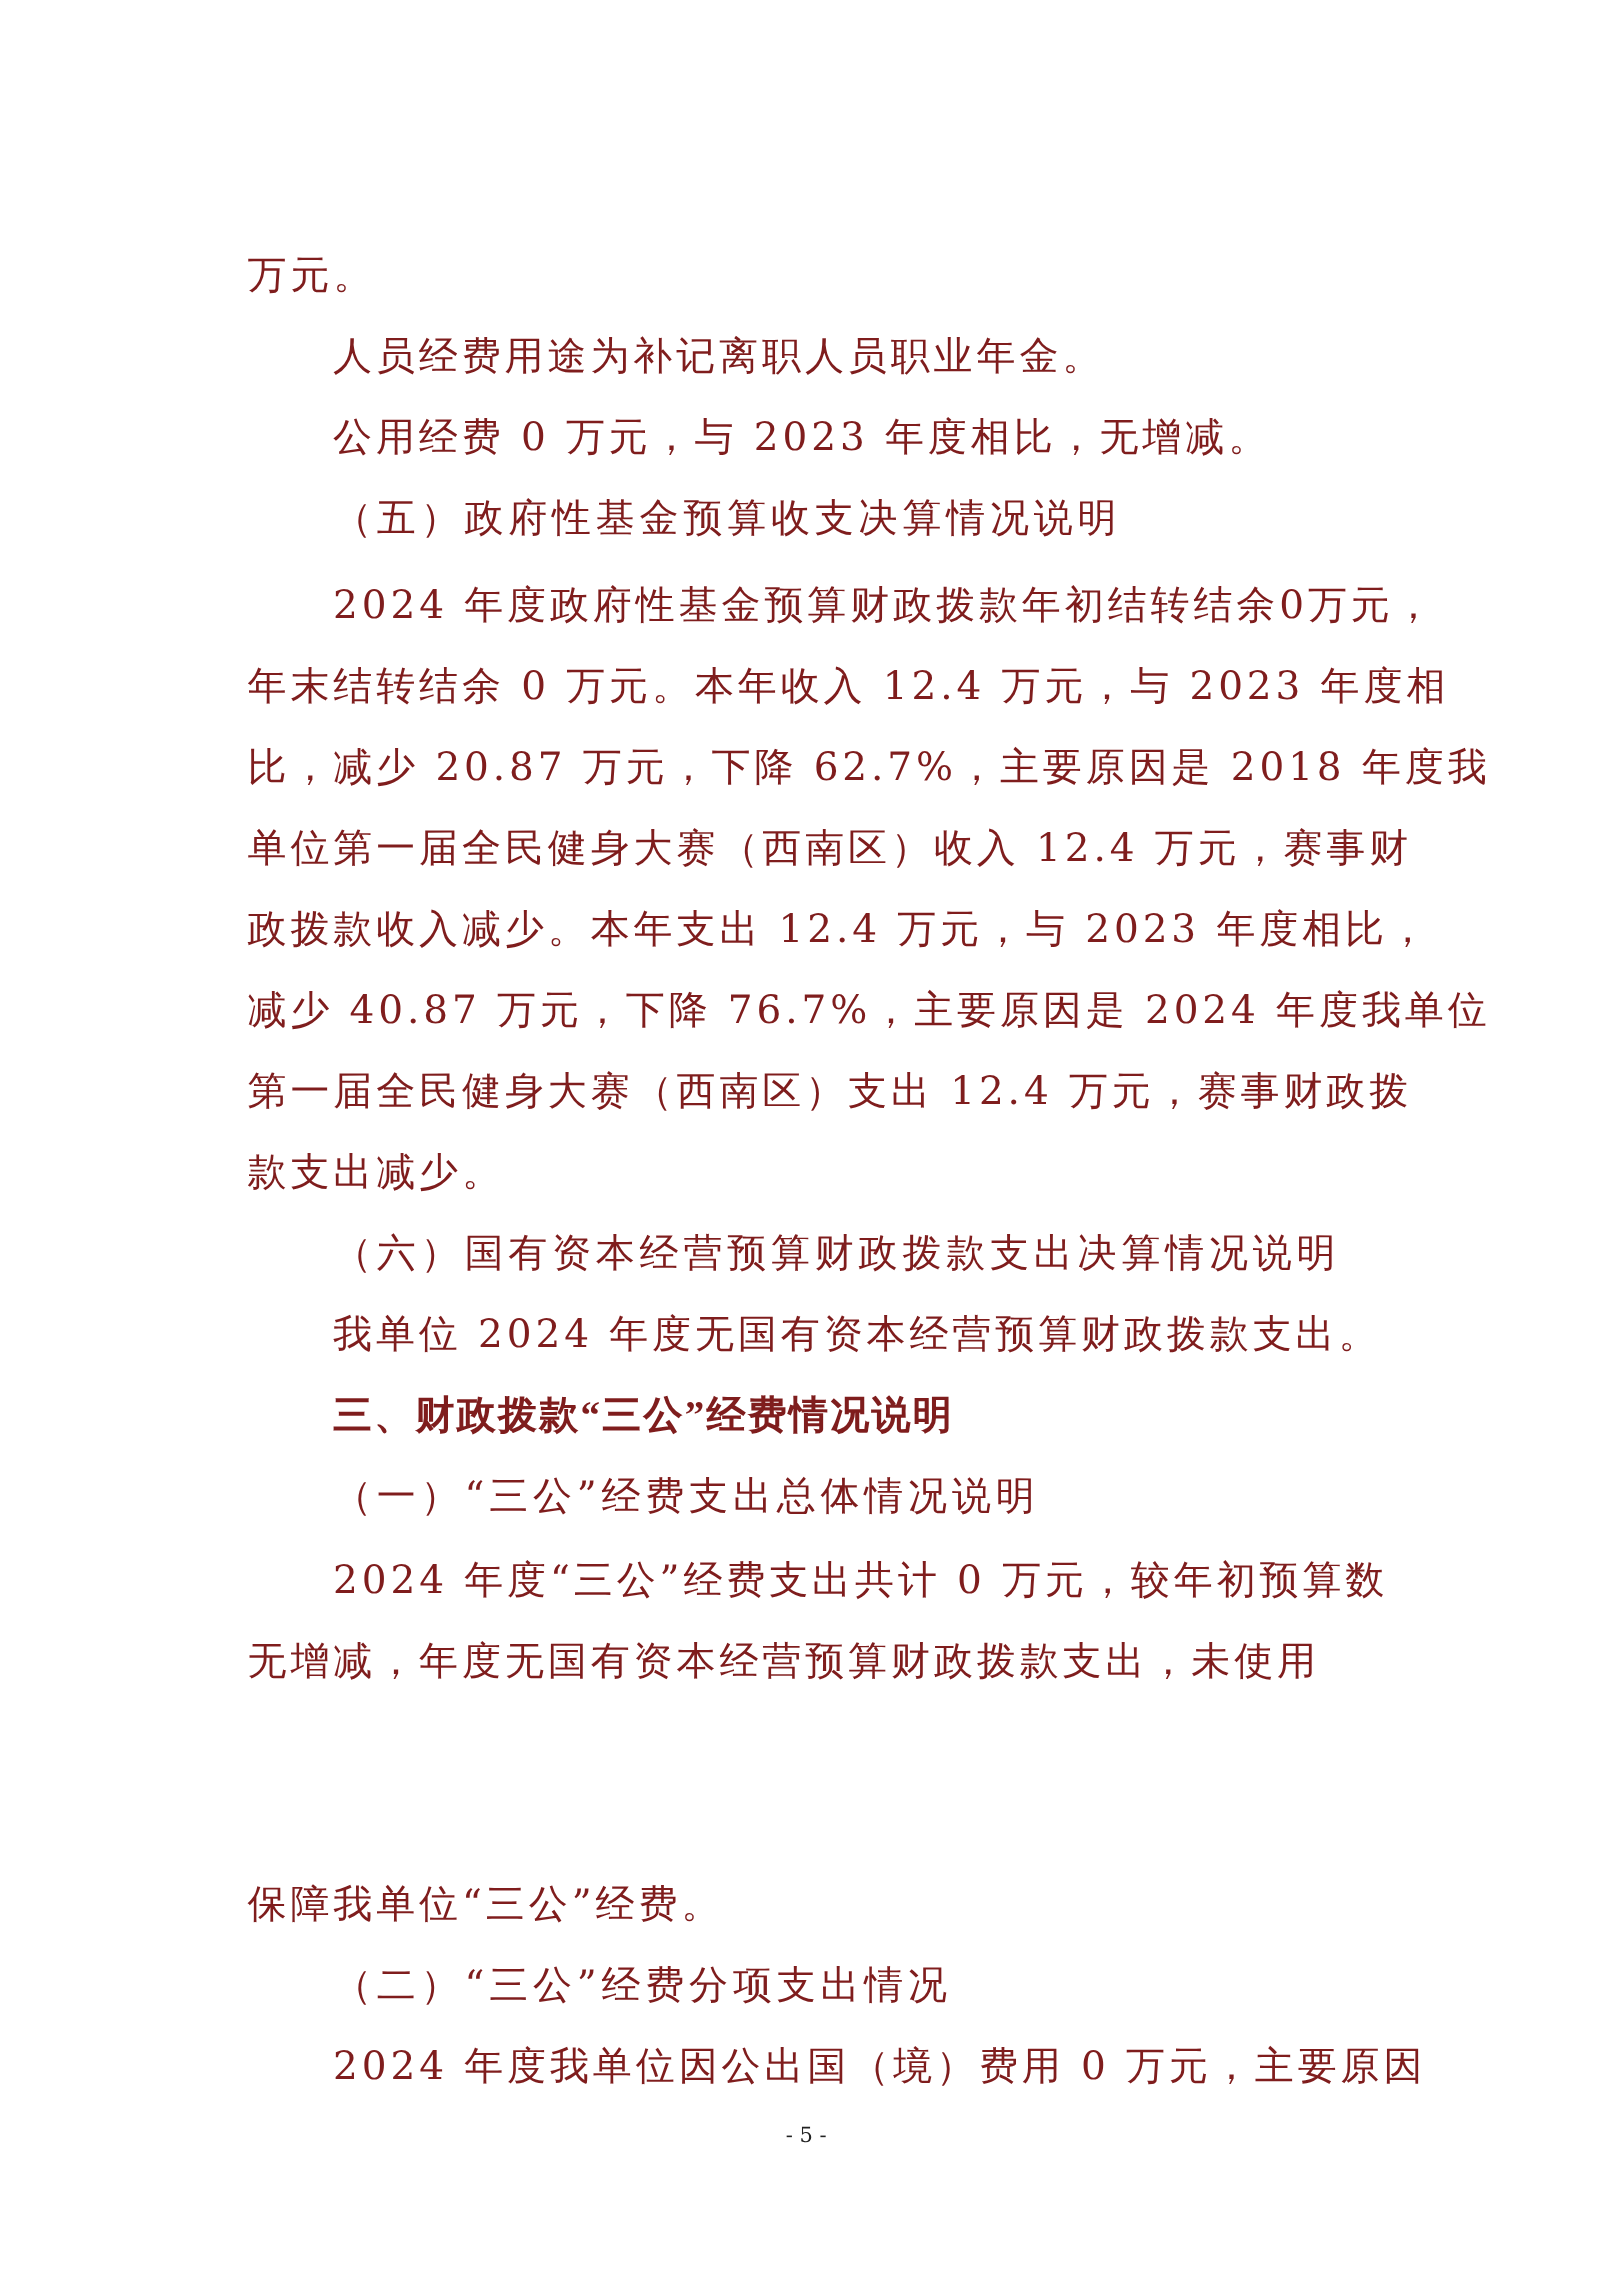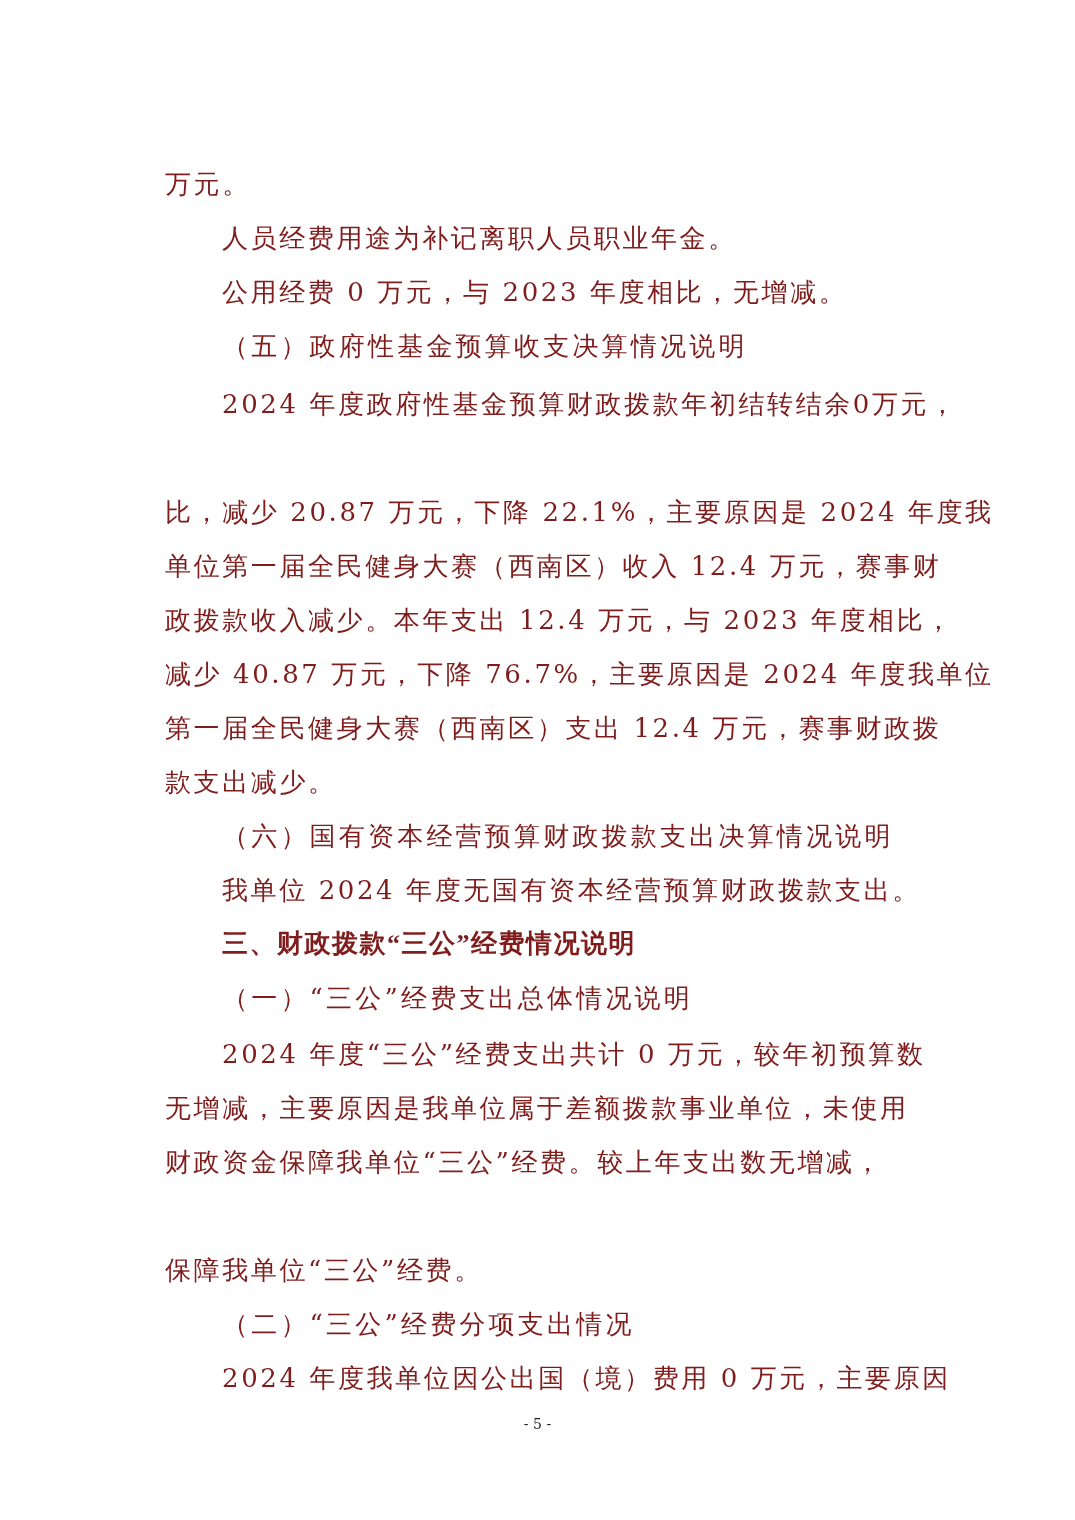--- a/index.html
+++ b/index.html
@@ -35,31 +35,31 @@
   </style>
 </head>
 <body>
 
 <div class="page">
   <div class="line" style="top:146px">万元。</div>
   <div class="line indent" style="top:200px">人员经费用途为补记离职人员职业年金。</div>
   <div class="line indent" style="top:254px">公用经费 0 万元，与 2023 年度相比，无增减。</div>
   <div class="line indent heading-kai" style="top:308px">（五）政府性基金预算收支决算情况说明</div>
   <div class="line indent" style="top:366px">2024 年度政府性基金预算财政拨款年初结转结余0万元，</div>
-  <div class="line" style="top:474px">比，减少 20.87 万元，下降 22.1%，主要原因是 2024 年度我</div>
+  <div class="line" style="top:420px">年末结转结余 0 万元。本年收入 12.4 万元，与 2023 年度相</div>
+  <div class="line" style="top:474px">比，减少 20.87 万元，下降 62.7%，主要原因是 2018 年度我</div>
   <div class="line" style="top:528px">单位第一届全民健身大赛（西南区）收入 12.4 万元，赛事财</div>
   <div class="line" style="top:582px">政拨款收入减少。本年支出 12.4 万元，与 2023 年度相比，</div>
   <div class="line" style="top:636px">减少 40.87 万元，下降 76.7%，主要原因是 2024 年度我单位</div>
   <div class="line" style="top:690px">第一届全民健身大赛（西南区）支出 12.4 万元，赛事财政拨</div>
   <div class="line" style="top:744px">款支出减少。</div>
   <div class="line indent heading-kai" style="top:798px">（六）国有资本经营预算财政拨款支出决算情况说明</div>
   <div class="line indent" style="top:852px">我单位 2024 年度无国有资本经营预算财政拨款支出。</div>
   <div class="line indent heading-bold" style="top:906px">三、财政拨款“三公”经费情况说明</div>
   <div class="line indent heading-kai" style="top:960px">（一）“三公”经费支出总体情况说明</div>
   <div class="line indent" style="top:1016px">2024 年度“三公”经费支出共计 0 万元，较年初预算数</div>
-  <div class="line" style="top:1070px">无增减，主要原因是我单位属于差额拨款事业单位，未使用</div>
-  <div class="line" style="top:1124px">财政资金保障我单位“三公”经费。较上年支出数无增减，</div>
+  <div class="line" style="top:1070px">无增减，年度无国有资本经营预算财政拨款支出，未使用</div>
   <div class="line indent heading-kai" style="top:1286px">（二）“三公”经费分项支出情况</div>
   <div class="line" style="top:1232px">保障我单位“三公”经费。</div>
   <div class="line indent" style="top:1340px">2024 年度我单位因公出国（境）费用 0 万元，主要原因</div>
 
   <div class="page-number">- 5 -</div>
 </div>
 
 </body></html>

